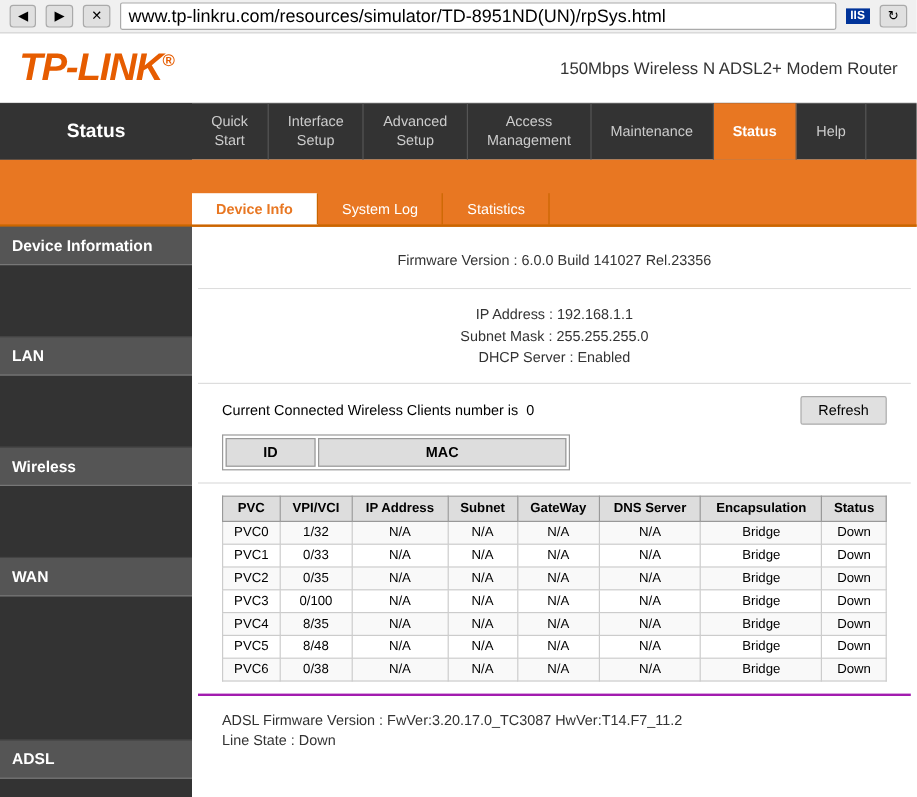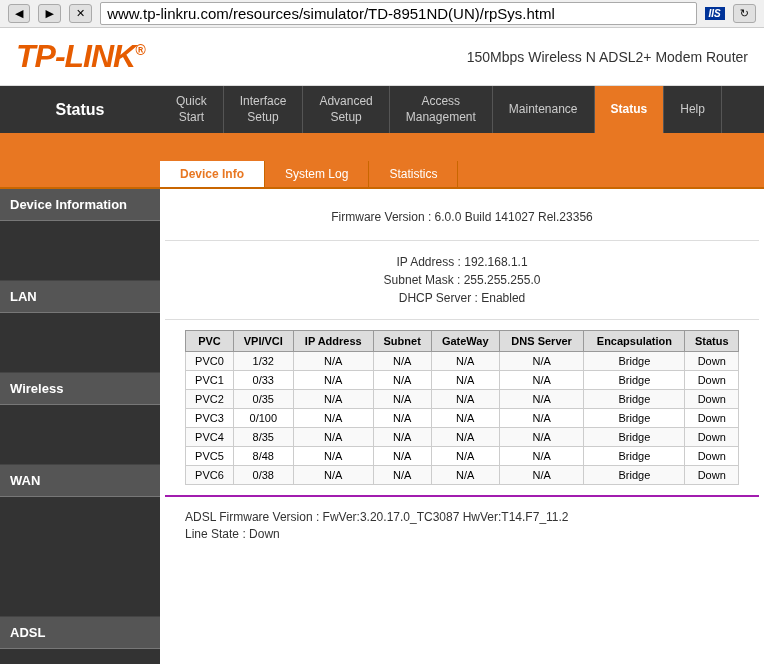--- a/index.html
+++ b/index.html
@@ -30,21 +30,20 @@
       padding: 2px 6px;
       font-size: 15px;
       background: #fff;
     }
     .iis-badge {
       background: #003399;
       color: #fff;
       padding: 1px 4px;
       font-size: 10px;
       font-weight: bold;
-      font-style: italic;
     }
 
     
     .header {
       background: #fff;
       padding: 10px 16px;
       display: flex;
       align-items: center;
       justify-content: space-between;
       border-bottom: 1px solid #ddd;
@@ -282,20 +281,38 @@
     <div class="info-section">
       <div class="info-row">Firmware Version : 6.0.0 Build 141027 Rel.23356</div>
     </div>
 
     <div class="info-section" style="padding: 10px 20px;">
       <div class="info-row">IP Address : 192.168.1.1</div>
       <div class="info-row">Subnet Mask : 255.255.255.0</div>
       <div class="info-row">DHCP Server : Enabled</div>
     </div>
 
+    <div class="wireless-section">
+      <div class="wireless-row">
+        <span>Current Connected Wireless Clients number is</span>
+        &nbsp;&nbsp;
+        <span>0</span>
+        <button class="refresh-btn">Refresh</button>
+      </div>
+      <table class="wireless-table">
+        <thead>
+          <tr>
+            <th>ID</th>
+            <th style="padding: 4px 60px;">MAC</th>
+          </tr>
+        </thead>
+        <tbody>
+        </tbody>
+      </table>
+    </div>
 
     <div class="wan-section">
       <table class="wan-table">
         <thead>
           <tr>
             <th>PVC</th>
             <th>VPI/VCI</th>
             <th>IP Address</th>
             <th>Subnet</th>
             <th>GateWay</th>

